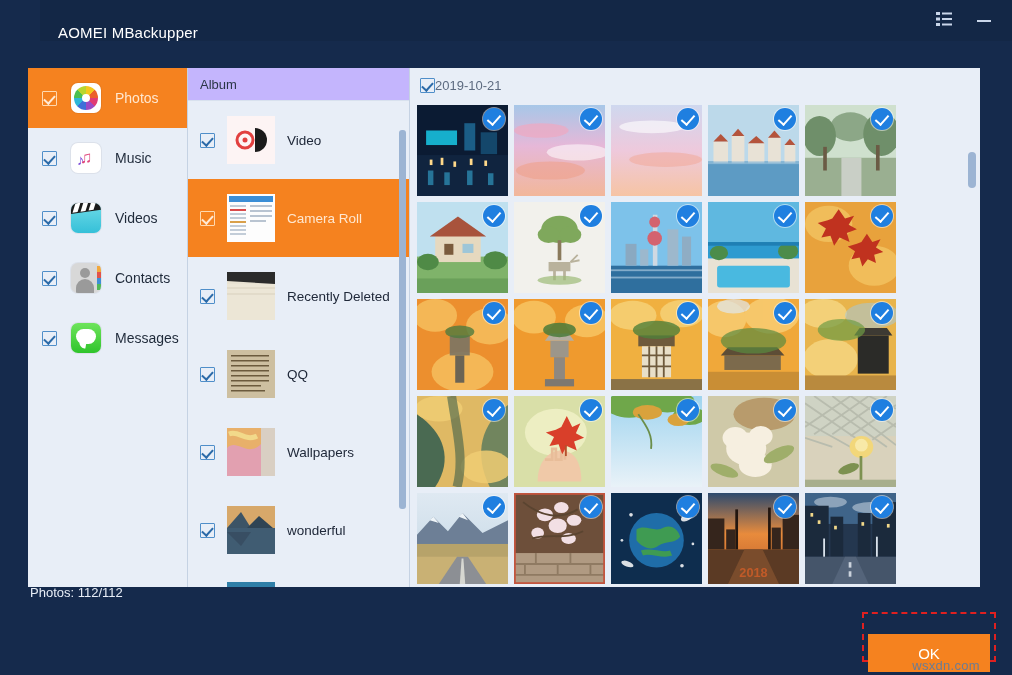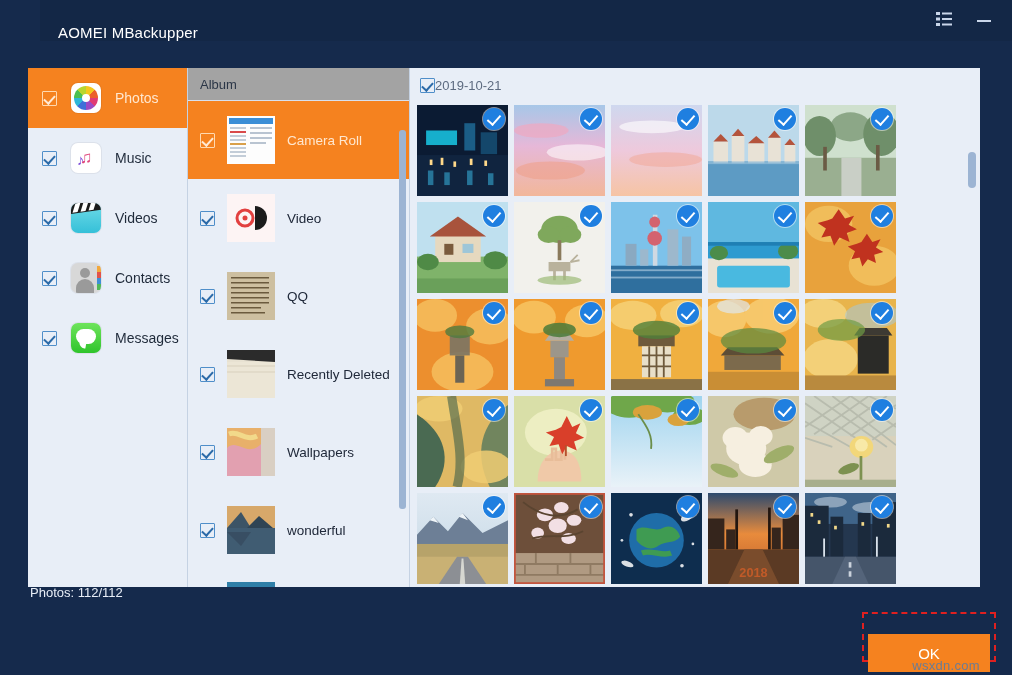--- a/index.html
+++ b/index.html
@@ -104,21 +104,21 @@
   .ic-msg .bub::after{content:"";position:absolute;left:3px;bottom:-4px;width:7px;height:7px;background:#fff;
     border-radius:0 0 0 6px; transform: rotate(10deg);}
 
   
   .albumcol {
     width: 222px; flex: 0 0 222px; height: 100%; background: #e8eef7;
     display: flex; flex-direction: column; position: relative;
     border-right: 1px solid #c5d2e3;
   }
   .album-head {
-    height: 33px; background: #a3a3a3; border-bottom: 1px solid #d8e1ee;
+    height: 33px; background: #c4b5fd; border-bottom: 1px solid #d8e1ee;
     display: flex; align-items: center; padding-left: 12px;
     font-size: 13px; color: #2b3647; flex: 0 0 33px;
   }
   .album-list { flex: 1 1 auto; position: relative; overflow: hidden; }
   .album-item {
     height: 78px; display: flex; align-items: center; gap: 12px; padding-left: 12px;
     cursor: default;
   }
   .album-item.selected { background: #f5821f; }
   .album-item.selected .album-label { color: #ffe7cf; }
@@ -262,20 +262,33 @@
       <span class="cat-icon ic-msg">
           <span class="bub"></span>
         </span>
       <span class="cat-label">Messages</span>
     </div>
   </div>
 
   <div class="albumcol">
     <div class="album-head">Album</div>
     <div class="album-list">
+
+      <div class="album-item">
+        <span class="cbx"></span>
+        <span class="album-thumb">
+          <svg class="art" viewBox="0 0 48 48" preserveAspectRatio="none" aria-hidden="true">
+            <rect width="48" height="48" fill="#fdf4f4"></rect>
+            <circle cx="18" cy="24" r="8" fill="none" stroke="#e2403f" stroke-width="3"></circle>
+            <circle cx="18" cy="24" r="2.5" fill="#e2403f"></circle>
+            <path d="M28 12 a12 12 0 0 1 0 24 z" fill="#1b1b1b"></path>
+          </svg>
+        </span>
+        <span class="album-label">Video</span>
+      </div>
 
       <div class="album-item selected">
         <span class="cbx"></span>
         <span class="album-thumb">
           <svg class="art" viewBox="0 0 48 48" preserveAspectRatio="none" aria-hidden="true">
             <rect width="48" height="48" fill="#fdfdfd"></rect>
             <rect x="2" y="2" width="44" height="6" fill="#3b8ed6"></rect>
             <rect x="3" y="11" width="16" height="2" fill="#c3cdd8"></rect>
             <rect x="3" y="15" width="16" height="2" fill="#d94a4a"></rect>
             <rect x="3" y="19" width="16" height="2" fill="#c3cdd8"></rect>
@@ -290,27 +303,28 @@
             <rect x="23" y="26" width="16" height="2" fill="#b9c4d1"></rect>
           </svg>
         </span>
         <span class="album-label">Camera Roll</span>
       </div>
 
       <div class="album-item">
         <span class="cbx"></span>
         <span class="album-thumb">
           <svg class="art" viewBox="0 0 48 48" preserveAspectRatio="none" aria-hidden="true">
-            <rect width="48" height="48" fill="#fdf4f4"></rect>
-            <circle cx="18" cy="24" r="8" fill="none" stroke="#e2403f" stroke-width="3"></circle>
-            <circle cx="18" cy="24" r="2.5" fill="#e2403f"></circle>
-            <path d="M28 12 a12 12 0 0 1 0 24 z" fill="#1b1b1b"></path>
+            <rect width="48" height="48" fill="#e8e2d2"></rect>
+            <path d="M0 0 H48 V12 L0 9 Z" fill="#2b2b2b"></path>
+            <rect y="12" width="48" height="36" fill="#ece6d6"></rect>
+            <path d="M0 16 H48" stroke="#d8d0bd" stroke-width="1"></path>
+            <path d="M0 22 H48" stroke="#d8d0bd" stroke-width="1"></path>
           </svg>
         </span>
-        <span class="album-label">Video</span>
+        <span class="album-label">Recently Deleted</span>
       </div>
 
       <div class="album-item">
         <span class="cbx"></span>
         <span class="album-thumb">
           <svg class="art" viewBox="0 0 48 48" preserveAspectRatio="none" aria-hidden="true">
             <rect width="48" height="48" fill="#cdbfa0"></rect>
             <g fill="#6b5a3d">
               <rect x="4" y="5" width="38" height="1.5"></rect>
                 <rect x="4" y="10" width="38" height="1.5"></rect>
@@ -323,34 +337,20 @@
             </g>
           </svg>
         </span>
         <span class="album-label">QQ</span>
       </div>
 
       <div class="album-item">
         <span class="cbx"></span>
         <span class="album-thumb">
           <svg class="art" viewBox="0 0 48 48" preserveAspectRatio="none" aria-hidden="true">
-            <rect width="48" height="48" fill="#e8e2d2"></rect>
-            <path d="M0 0 H48 V12 L0 9 Z" fill="#2b2b2b"></path>
-            <rect y="12" width="48" height="36" fill="#ece6d6"></rect>
-            <path d="M0 16 H48" stroke="#d8d0bd" stroke-width="1"></path>
-            <path d="M0 22 H48" stroke="#d8d0bd" stroke-width="1"></path>
-          </svg>
-        </span>
-        <span class="album-label">Recently Deleted</span>
-      </div>
-
-      <div class="album-item">
-        <span class="cbx"></span>
-        <span class="album-thumb">
-          <svg class="art" viewBox="0 0 48 48" preserveAspectRatio="none" aria-hidden="true">
             <rect width="48" height="48" fill="#d9cfc3"></rect>
             <path d="M0 0 H34 V48 H0 Z" fill="#e8b06a"></path>
             <path d="M0 20 C10 10 20 30 34 16 V48 H0 Z" fill="#e2a0b0"></path>
             <path d="M2 6 C12 2 18 14 30 8" stroke="#f2d98a" stroke-width="5" fill="none"></path>
           </svg>
         </span>
         <span class="album-label">Wallpapers</span>
       </div>
 
       <div class="album-item">

